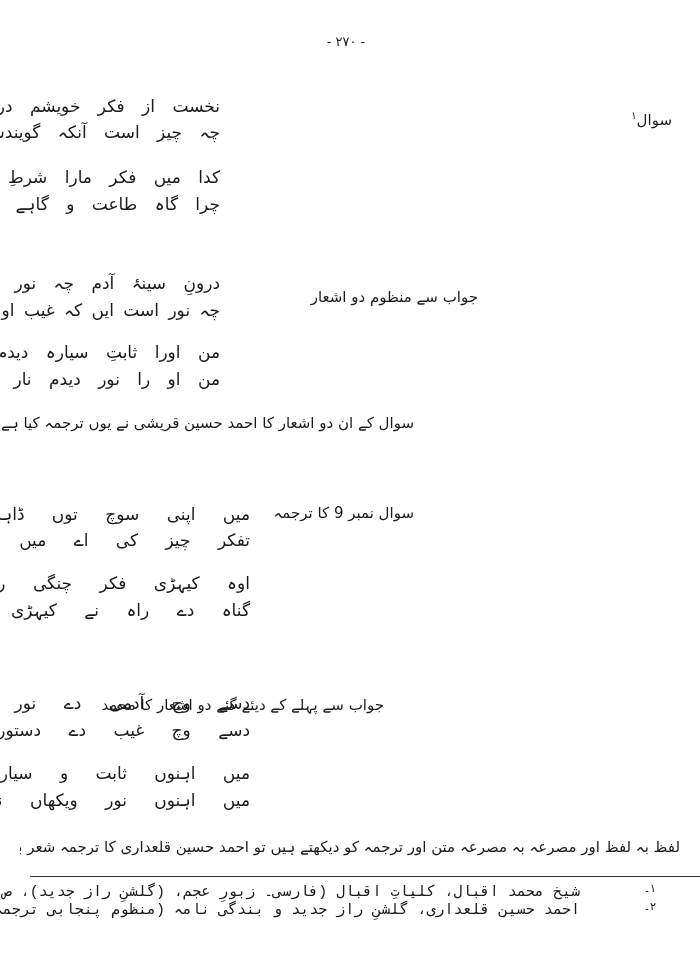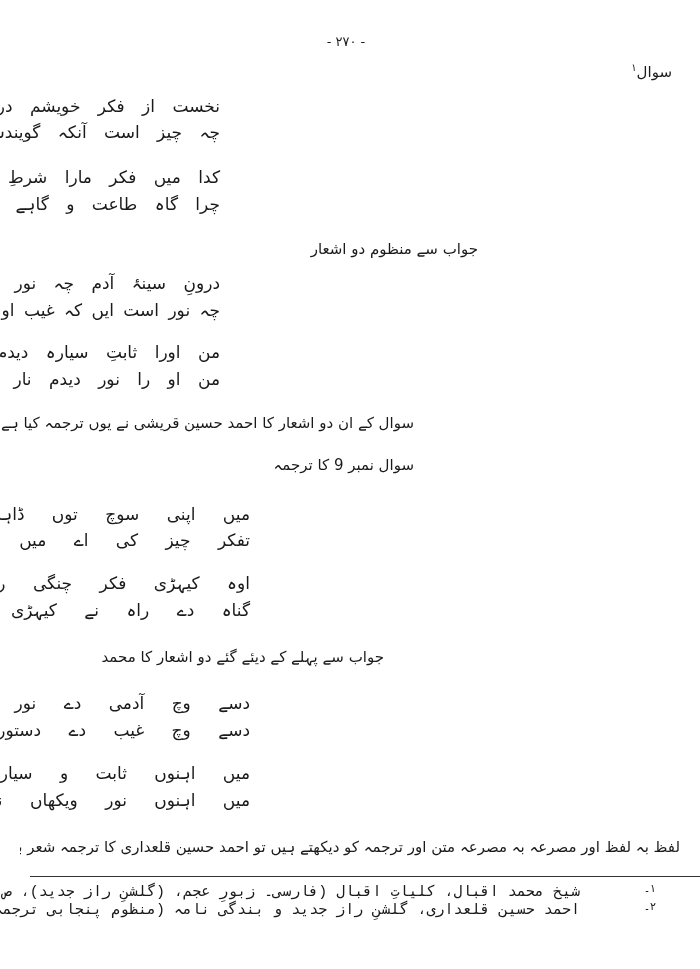--- a/index.html
+++ b/index.html
@@ -1,21 +1,21 @@
 <!DOCTYPE html>
 <html><head>
 <meta charset="utf-8">
 <style>
   html, body { margin:0; padding:0; background:#ffffff; }
   body { width:700px; height:969px; position:relative; overflow:hidden;
          font-family: "DejaVu Sans", sans-serif; color:#1a1a1a; }
   .abs { position:absolute; }
   .rtl { direction:rtl; unicode-bidi:embed; }
   .page-num { left:0; width:692px; top:34px; text-align:center; font-size:13px; }
-  .heading { font-size:15px; white-space:nowrap; }
+  .heading { font-size:15px; white-space:nowrap;margin-top:48px; }
   .verse { font-size:17px; white-space:nowrap; word-spacing:12px; text-align:right; }
   .verse.wide { word-spacing:22px; }
   .para { font-size:15px; white-space:nowrap; }
   .rule { left:30px; width:670px; top:876px; height:0; border-top:1.2px solid #333; }
   .fn { font-size:15px; white-space:nowrap;font-family:Liberation Mono, monospace; }
   .fn-mark { font-size:11px; }
   sup { font-size:10px; }
 </style>
 </head>
 <body>

